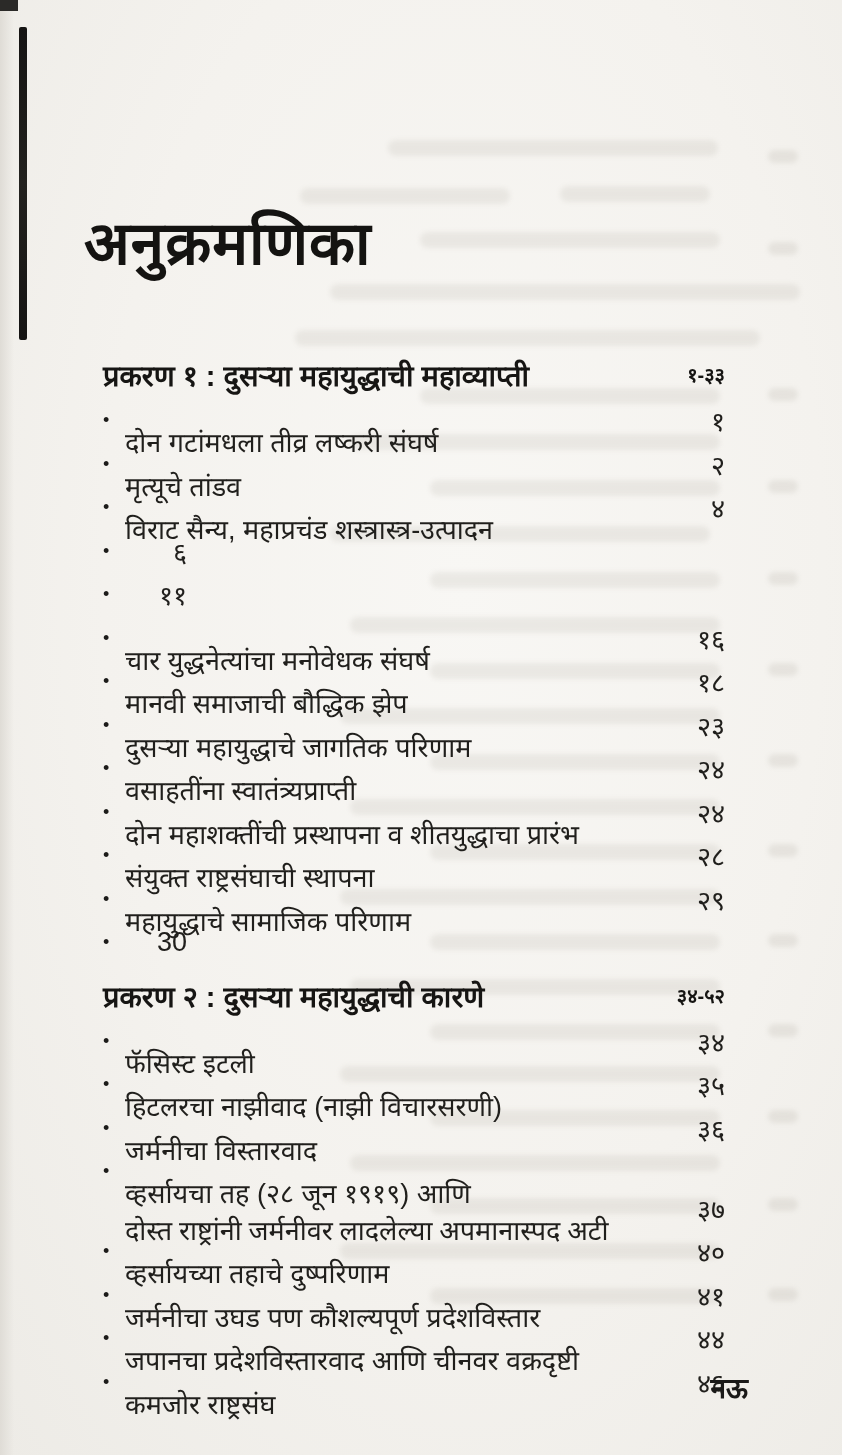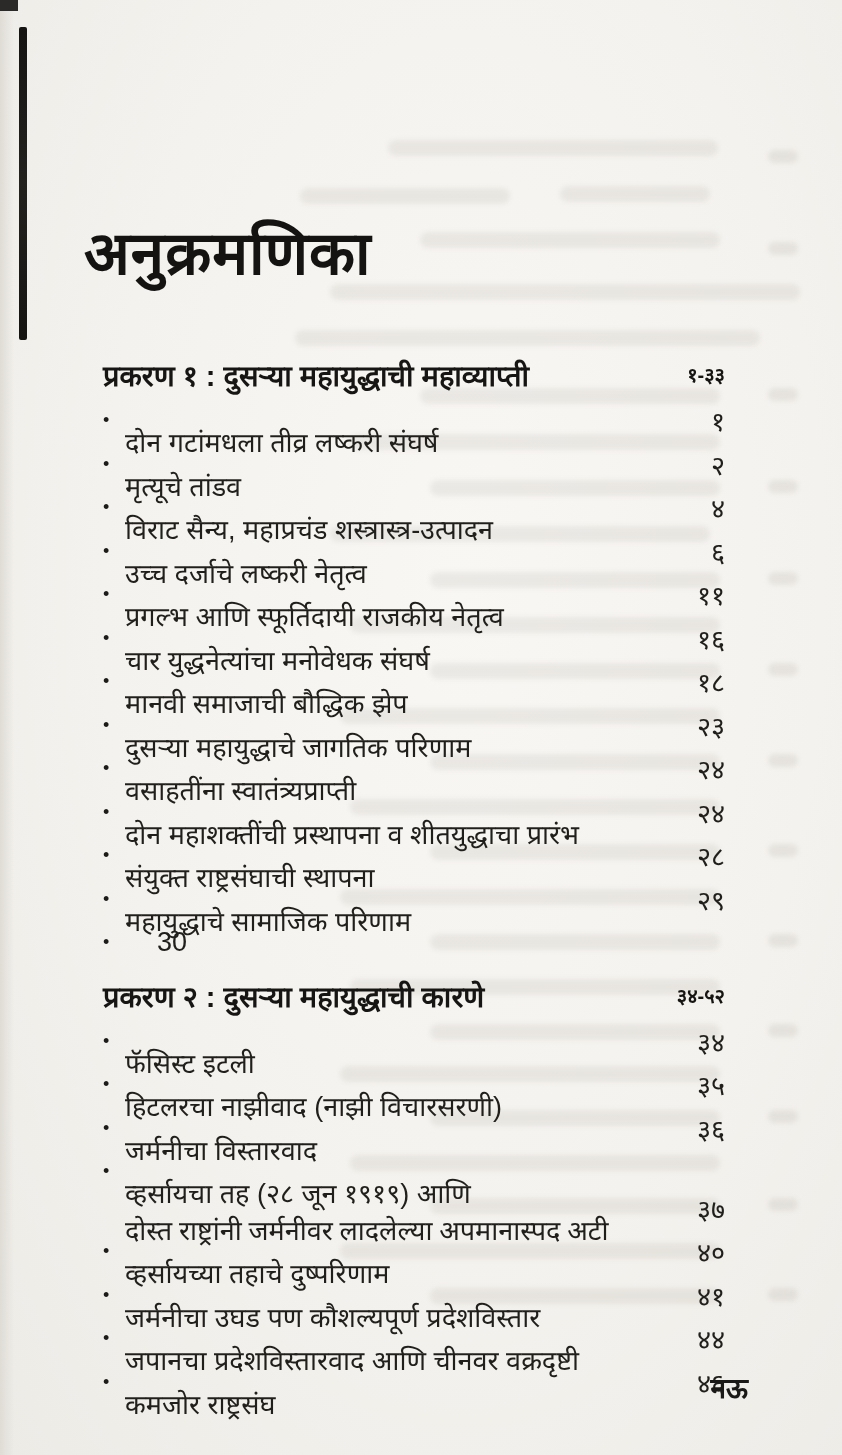--- a/index.html
+++ b/index.html
@@ -8,21 +8,21 @@
     background:
       radial-gradient(ellipse at 55% 40%, #f8f7f4 0%, #f4f2ee 55%, #edebe6 100%);
     font-family:"Liberation Sans", sans-serif;
     color:#1c1b19;
   }
   .edge-shade{position:absolute;left:0;top:0;width:14px;height:100%;
     background:linear-gradient(90deg,#dfdcd6,rgba(223,220,214,0));}
   .corner-mark{position:absolute;left:0;top:0;width:18px;height:11px;background:#2b2a28;}
   .spine-bar{position:absolute;left:19px;top:27px;width:8px;height:313px;
     background:linear-gradient(180deg,#151413,#23221f 50%,#151413);border-radius:2px;}
-  .page-title{position:absolute;left:84px;top:210px;font-size:60px;font-weight:700;
+  .page-title{position:absolute;left:84px;top:200px;font-size:60px;font-weight:700;
     letter-spacing:1px;color:#141311;}
   .toc{position:absolute;left:103px;top:349px;width:622px;}
   .row{display:flex;align-items:center;height:43.5px;}
   .row.heading{height:50px;font-size:29px;font-weight:700;color:#161513;}
   .row.heading.gap{margin-top:6px;height:49px;}
   .row.item{font-size:27px;color:#201f1c;}
   .bullet{width:22px;flex:0 0 22px;font-size:18px;color:#1c1b19;}
   .itext{flex:1 1 auto;overflow:hidden;white-space:nowrap;padding-right:6px;margin-top:42px;}
   .htext{flex:1 1 auto;}
   .pnum{flex:0 0 auto;min-width:62px;text-align:right;font-size:27px;}
@@ -102,26 +102,24 @@
         <span class="itext">मृत्यूचे तांडव</span>
         <span class="pnum">२</span>
       </div>
       <div class="row item">
         <span class="bullet">•</span>
         <span class="itext">विराट सैन्य, महाप्रचंड शस्त्रास्त्र-उत्पादन</span>
         <span class="pnum">४</span>
       </div>
       <div class="row item">
         <span class="bullet">•</span>
-        <span class="itext">उच्च दर्जाचे लष्करी नेतृत्व</span>
         <span class="pnum">६</span>
       </div>
       <div class="row item">
         <span class="bullet">•</span>
-        <span class="itext">प्रगल्भ आणि स्फूर्तिदायी राजकीय नेतृत्व</span>
         <span class="pnum">११</span>
       </div>
       <div class="row item">
         <span class="bullet">•</span>
         <span class="itext">चार युद्धनेत्यांचा मनोवेधक संघर्ष</span>
         <span class="pnum">१६</span>
       </div>
       <div class="row item">
         <span class="bullet">•</span>
         <span class="itext">मानवी समाजाची बौद्धिक झेप</span>

